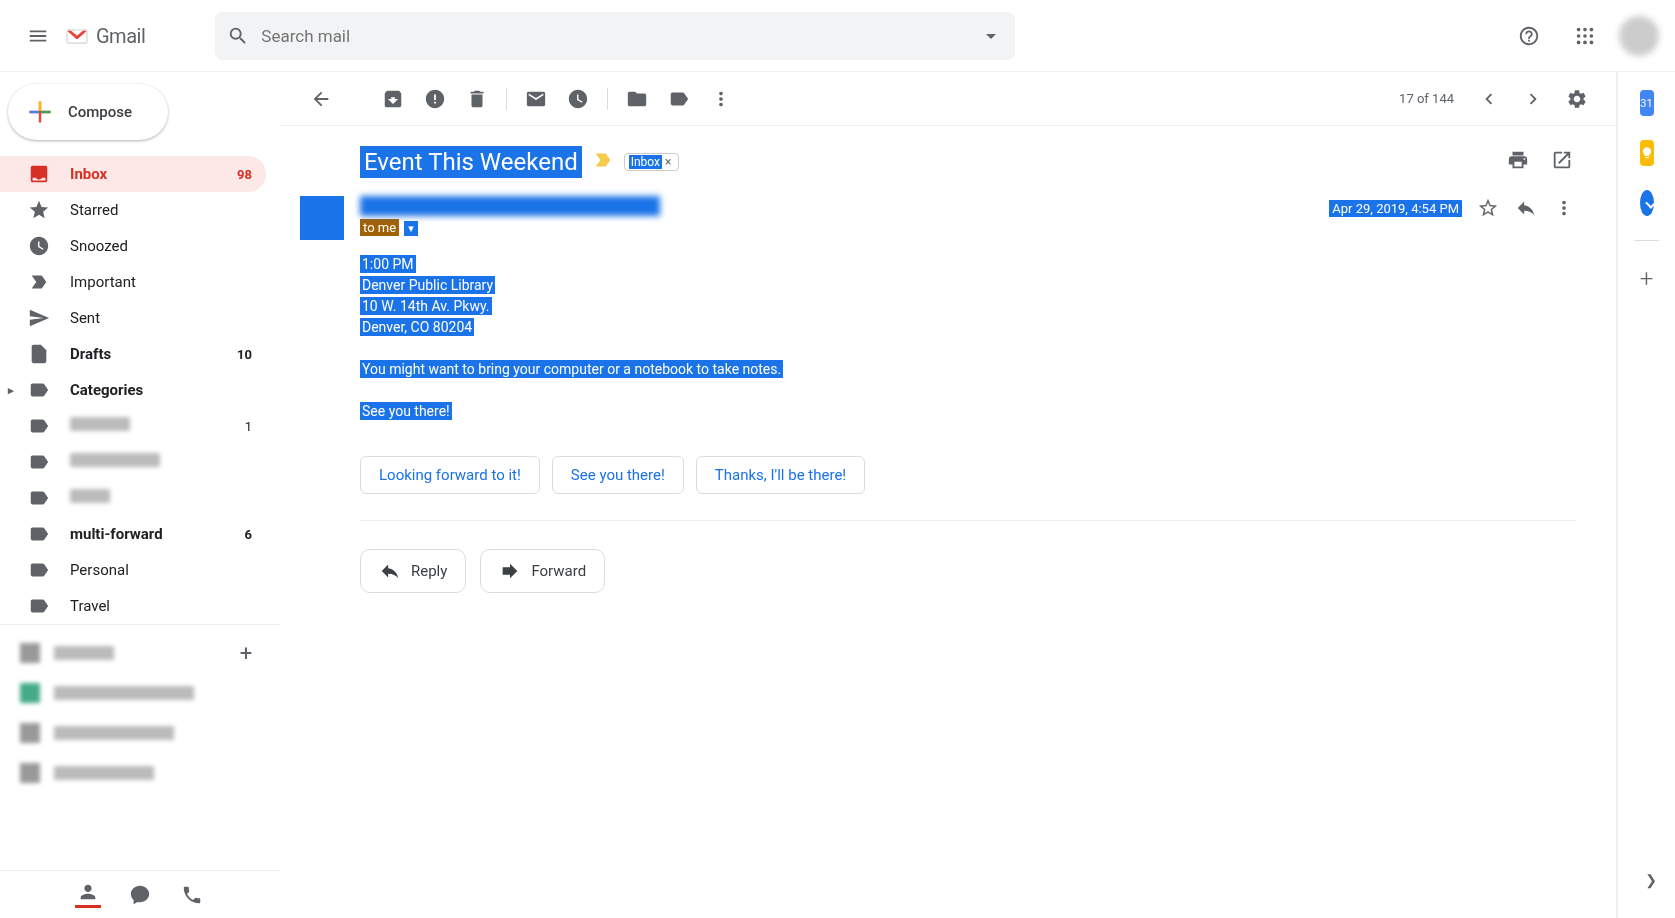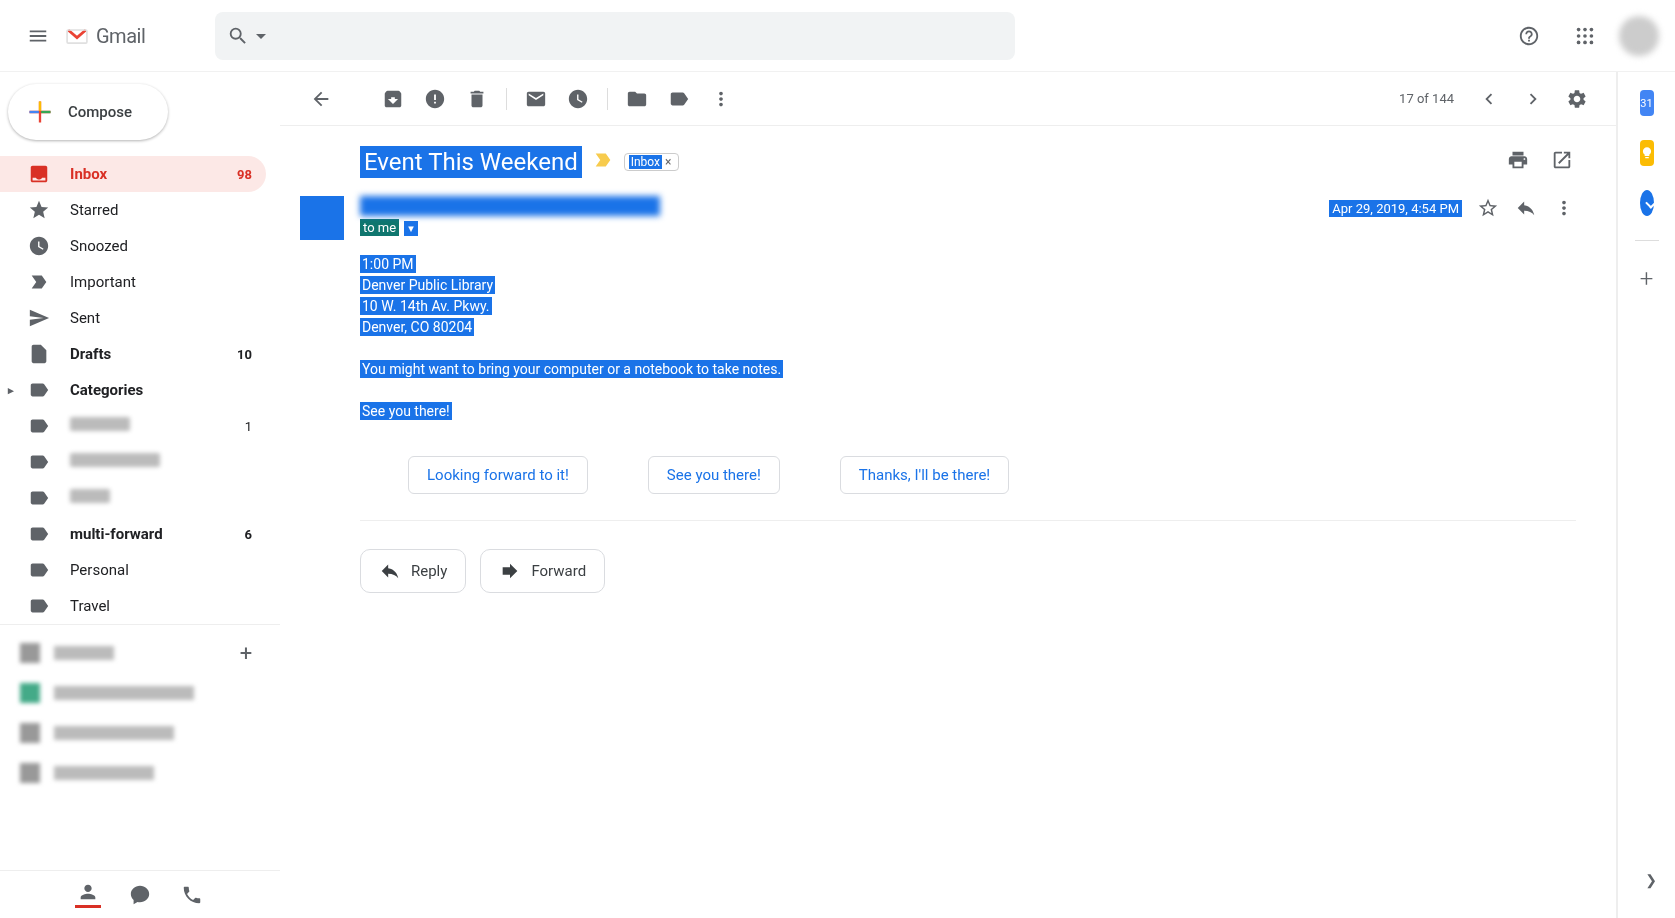--- a/index.html
+++ b/index.html
@@ -64,31 +64,31 @@
   .inbox-chip-x { padding: 0 3px; color: #666; }
 
   .email-actions-top { position: absolute; right: 40px; top: 20px; display: flex; gap: 16px; color: #5f6368; }
   .email-actions-top .ea { width: 28px; height: 28px; display: flex; align-items: center; justify-content: center; cursor: pointer; }
 
   .sender-row { display: flex; align-items: flex-start; margin-left: -60px; margin-bottom: 14px; }
   .sender-avatar { width: 44px; height: 44px; background: #1a73e8; margin-right: 16px; flex-shrink: 0; }
   .sender-info { flex: 1; }
   .sender-name-blur { width: 300px; height: 20px; background: #1a73e8; filter: blur(3px); margin-bottom: 4px; }
   .to-line { font-size: 13px; }
-  .to-me { background: #0f766e; color: #fff; padding: 1px 3px; }
+  .to-me { background: #a16207; color: #fff; padding: 1px 3px; }
   .to-chevron { background: #1a73e8; color: #fff; padding: 1px 4px; margin-left: 2px; font-size: 11px; }
   .sender-right { display: flex; align-items: center; gap: 14px; color: #5f6368; padding-left: 12px; }
   .sender-date { font-size: 13px; background: #1a73e8; color: #fff; padding: 1px 3px; }
   .sr-icon { width: 24px; height: 24px; display: flex; align-items: center; justify-content: center; cursor: pointer; }
 
   .body { font-size: 14px; line-height: 21px; margin-bottom: 34px; }
   .body span.hl { background: #1a73e8; color: #fff; padding: 1px 2px; }
 
   .smart-replies { display: flex; gap: 12px; margin-bottom: 26px; }
-  .sr-chip { border: 1px solid #dadce0; border-radius: 6px; padding: 9px 18px; color: #1a73e8; font-size: 15px; cursor: pointer; margin-left: 48px; }
+  .sr-chip { border: 1px solid #dadce0; border-radius: 6px; padding: 9px 18px; color: #1a73e8; font-size: 15px; cursor: pointer; }
 
   .reply-row { display: flex; gap: 14px; border-top: 1px solid #eee; padding-top: 28px; }
   .reply-btn { border: 1px solid #dadce0; border-radius: 10px; padding: 10px 18px; color: #3c4043; font-size: 15px; display: flex; align-items: center; gap: 10px; cursor: pointer; }
 
   
   .rail { width: 58px; flex-shrink: 0; display: flex; flex-direction: column; align-items: center; padding-top: 18px; gap: 24px; border-left: 1px solid #eee; position: relative; }
   .rail-app { width: 14px; height: 26px; border-radius: 4px; cursor: pointer; display: flex; align-items: center; justify-content: center; color: #fff; font-size: 11px; }
   .rail-cal { background: #4285f4; }
   .rail-keep { background: #fbbc04; }
   .rail-tasks { background: #1a73e8; border-radius: 50%; position: relative; }
@@ -112,20 +112,21 @@
     <svg width="40" height="30" viewBox="0 0 40 30">
         <path d="M4 4 L20 18 L36 4" stroke="#ea4335" stroke-width="5" fill="none"></path>
         <rect x="2" y="4" width="36" height="24" rx="2" fill="none" stroke="#e0e0e0" stroke-width="3"></rect>
       </svg>
     <span class="logo-text">Gmail</span>
   </div>
   <div class="search">
     <svg viewBox="0 0 24 24" style="color:#5f6368">
         <path d="M15.5 14h-.79l-.28-.27A6.471 6.471 0 0016 9.5 6.5 6.5 0 109.5 16c1.61 0 3.09-.59 4.23-1.57l.27.28v.79l5 4.99L20.49 19l-4.99-5zm-6 0C7.01 14 5 11.99 5 9.5S7.01 5 9.5 5 14 7.01 14 9.5 11.99 14 9.5 14z"></path>
       </svg>
+    <input placeholder="Search mail" style="">
     <svg class="search-drop" viewBox="0 0 24 24">
         <path d="M7 10l5 5 5-5z"></path>
       </svg>
   </div>
   <div class="top-right">
     <div class="icon-btn">
       <svg viewBox="0 0 24 24">
           <path d="M11 18h2v-2h-2v2zm1-16C6.48 2 2 6.48 2 12s4.48 10 10 10 10-4.48 10-10S17.52 2 12 2zm0 18c-4.41 0-8-3.59-8-8s3.59-8 8-8 8 3.59 8 8-3.59 8-8 8zm0-14c-2.21 0-4 1.79-4 4h2c0-1.1.9-2 2-2s2 .9 2 2c0 2-3 1.75-3 5h2c0-2.25 3-2.5 3-5 0-2.21-1.79-4-4-4z"></path>
         </svg>
     </div>

